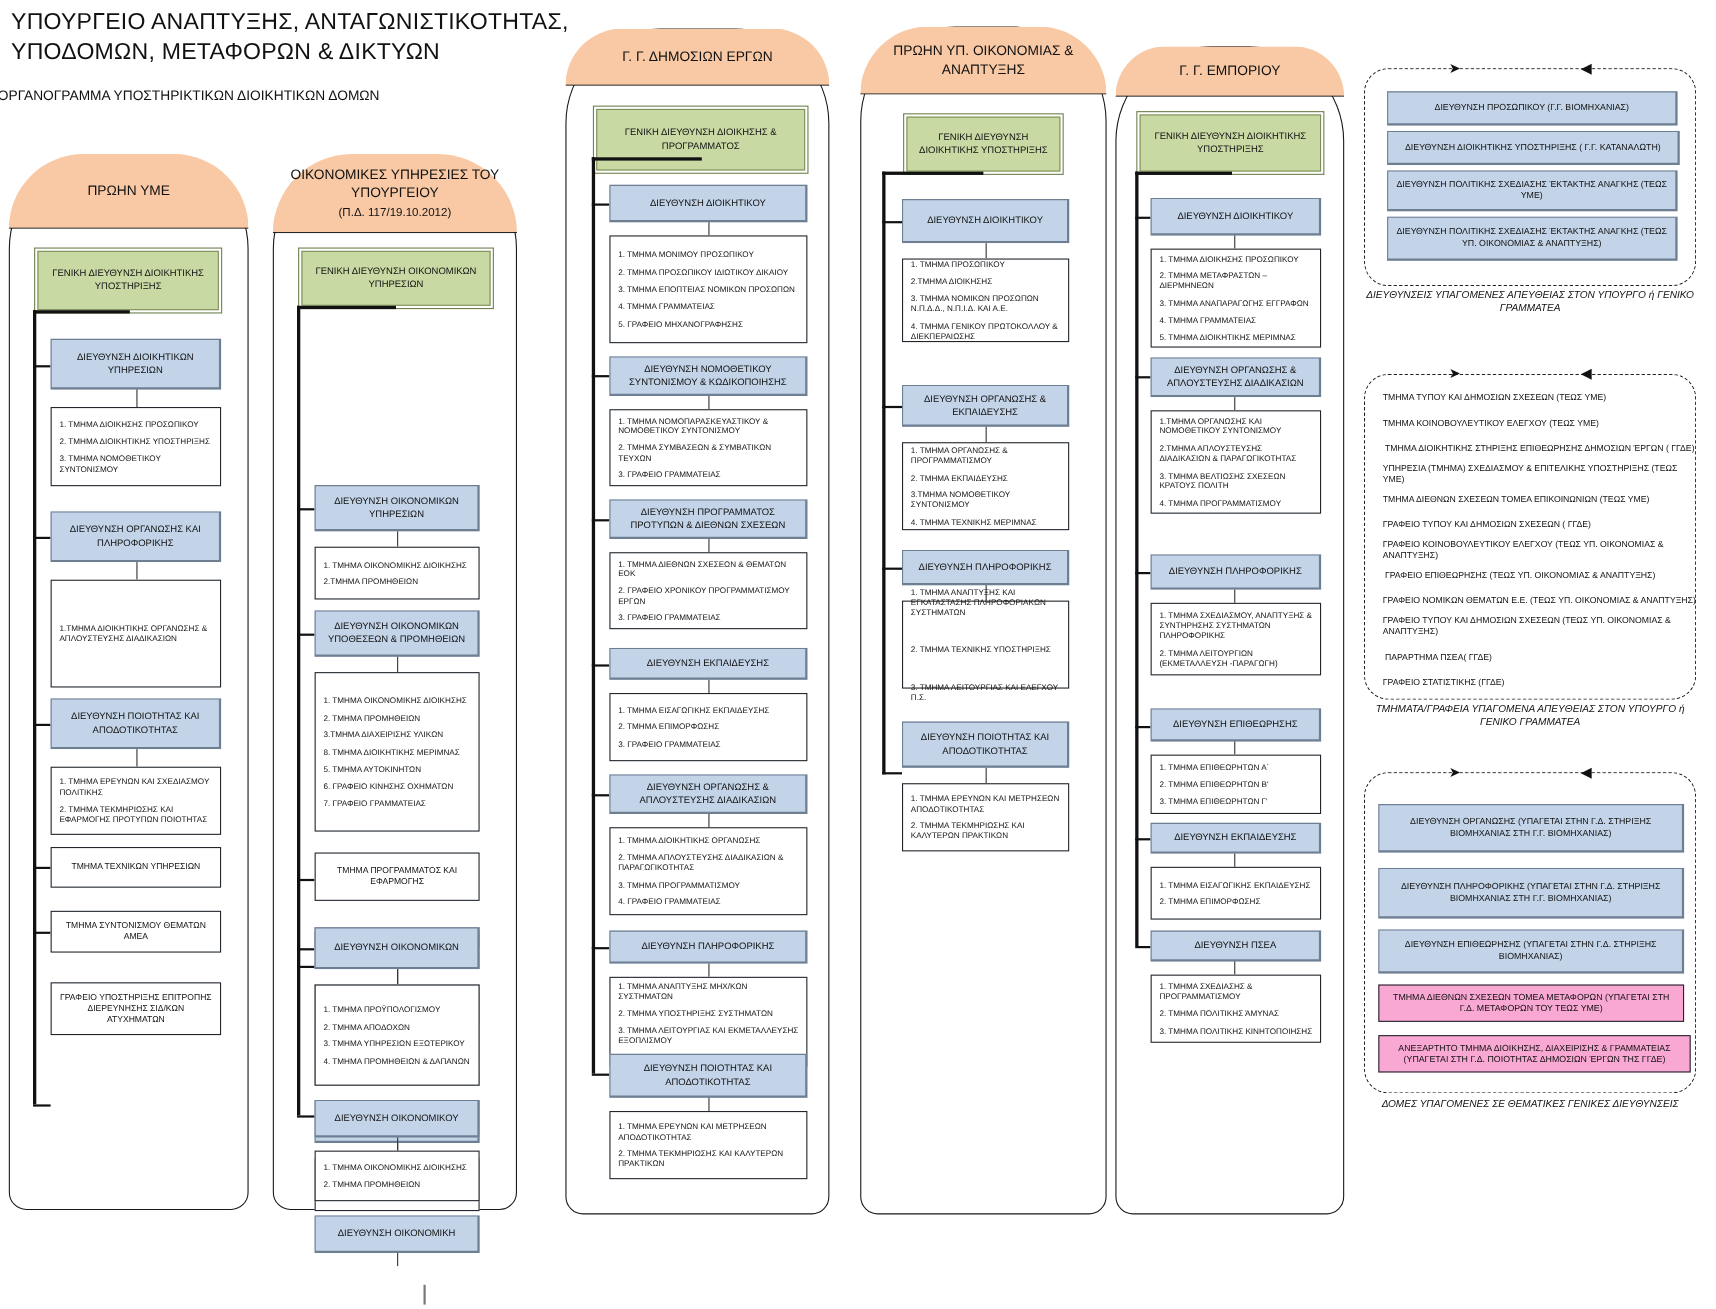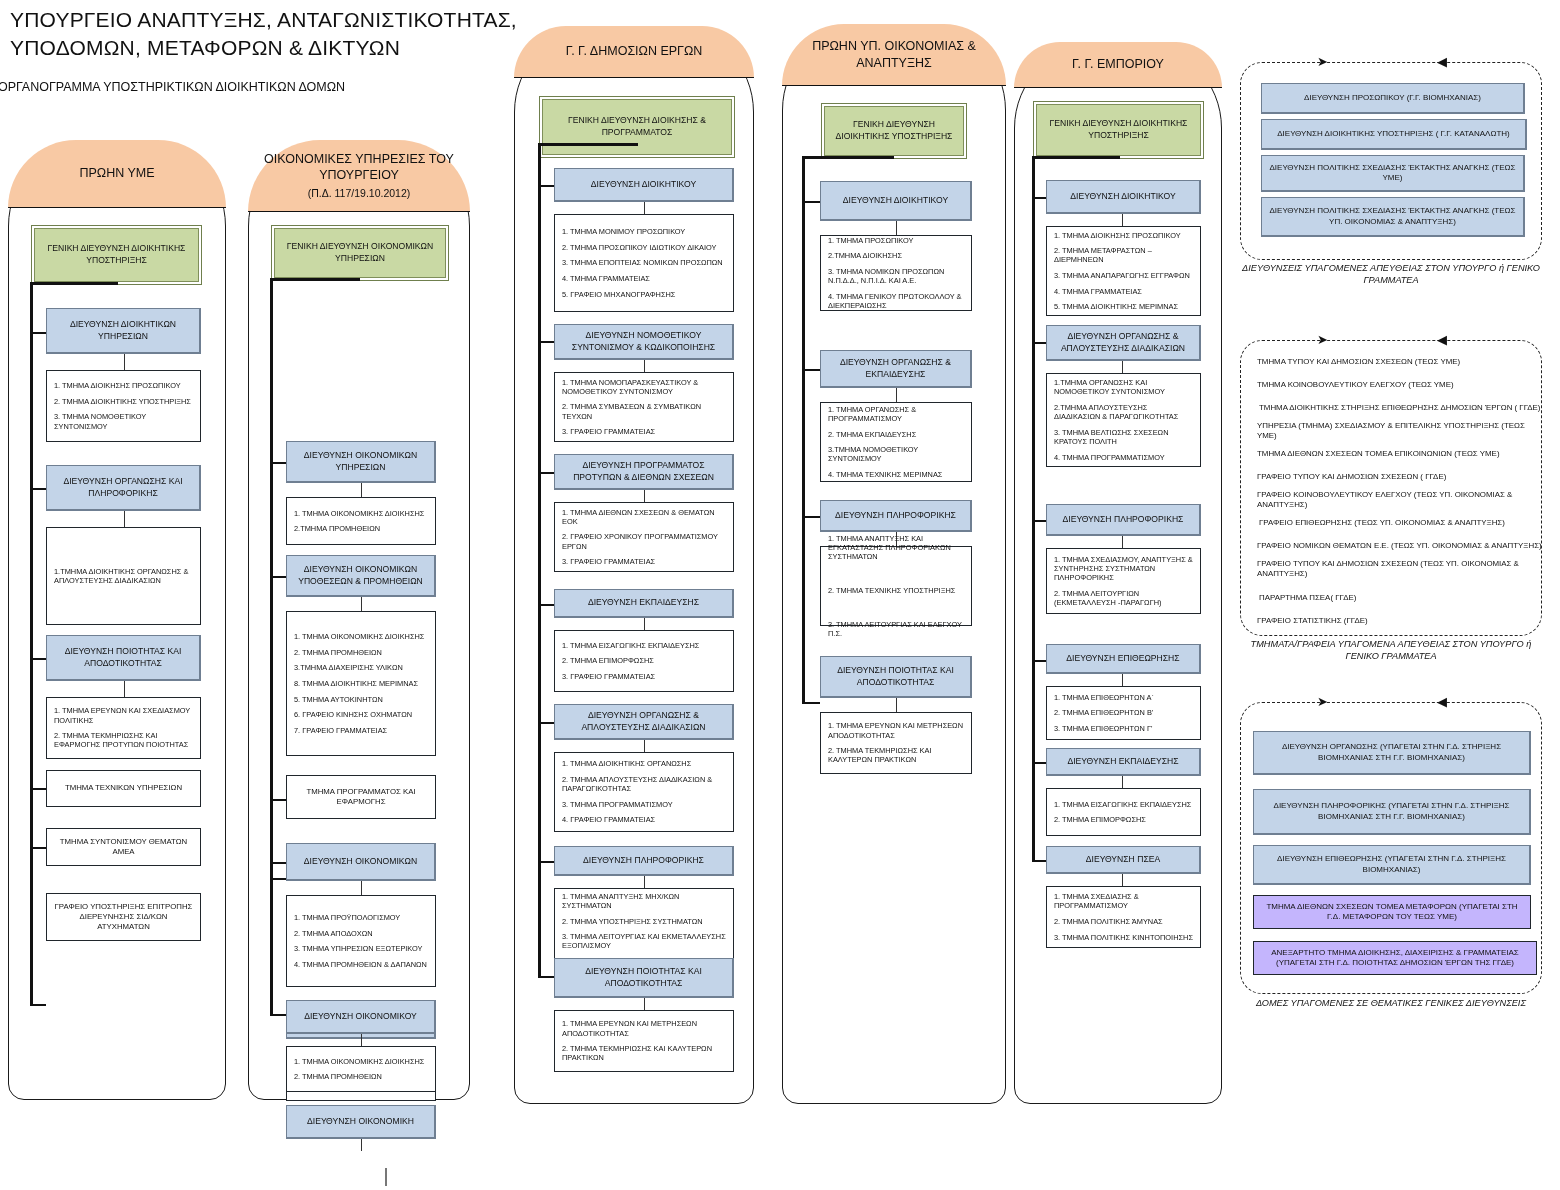--- a/index.html
+++ b/index.html
@@ -85,21 +85,21 @@
     font-size:9.2px;font-style:italic;line-height:1.3;color:#111;
   }
   .arrow{position:absolute;font-size:13px;line-height:1;color:#111;}
   .rbox{
     position:absolute;box-sizing:border-box;
     background:#c3d4e8;border:1.1px solid #6f7f92;
     border-right-width:2.2px;border-bottom-width:2.2px;
     display:flex;align-items:center;justify-content:center;text-align:center;
     font-size:8px;line-height:1.3;color:#111;padding:2px 6px;
   }
-  .rbox.white{background:#c4b5fd;border-color:#20262c;border-right-width:1.1px;border-bottom-width:1.1px;}
+  .rbox.white{background:#f9a8d4;border-color:#20262c;border-right-width:1.1px;border-bottom-width:1.1px;}
   .rline{
     position:absolute;box-sizing:border-box;
     font-size:7.9px;line-height:1.25;color:#111;
     display:flex;align-items:center;
   }
   .footmark{position:absolute;left:385px;top:1168px;width:2px;height:18px;background:#777;}
 </style>
 </head>
 <body>
 

